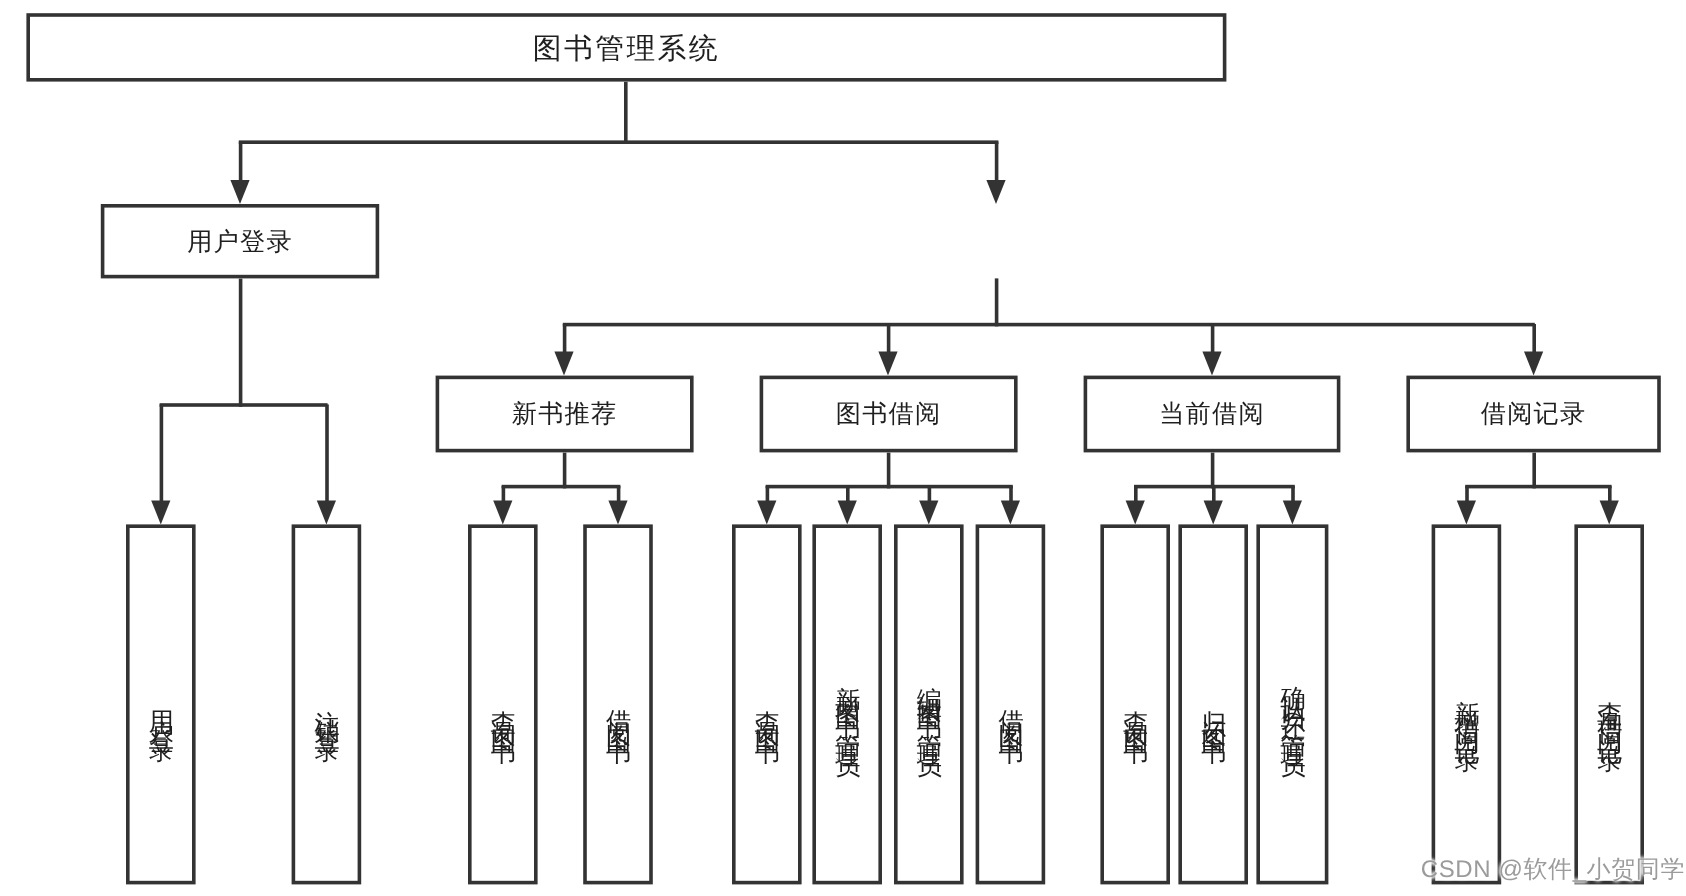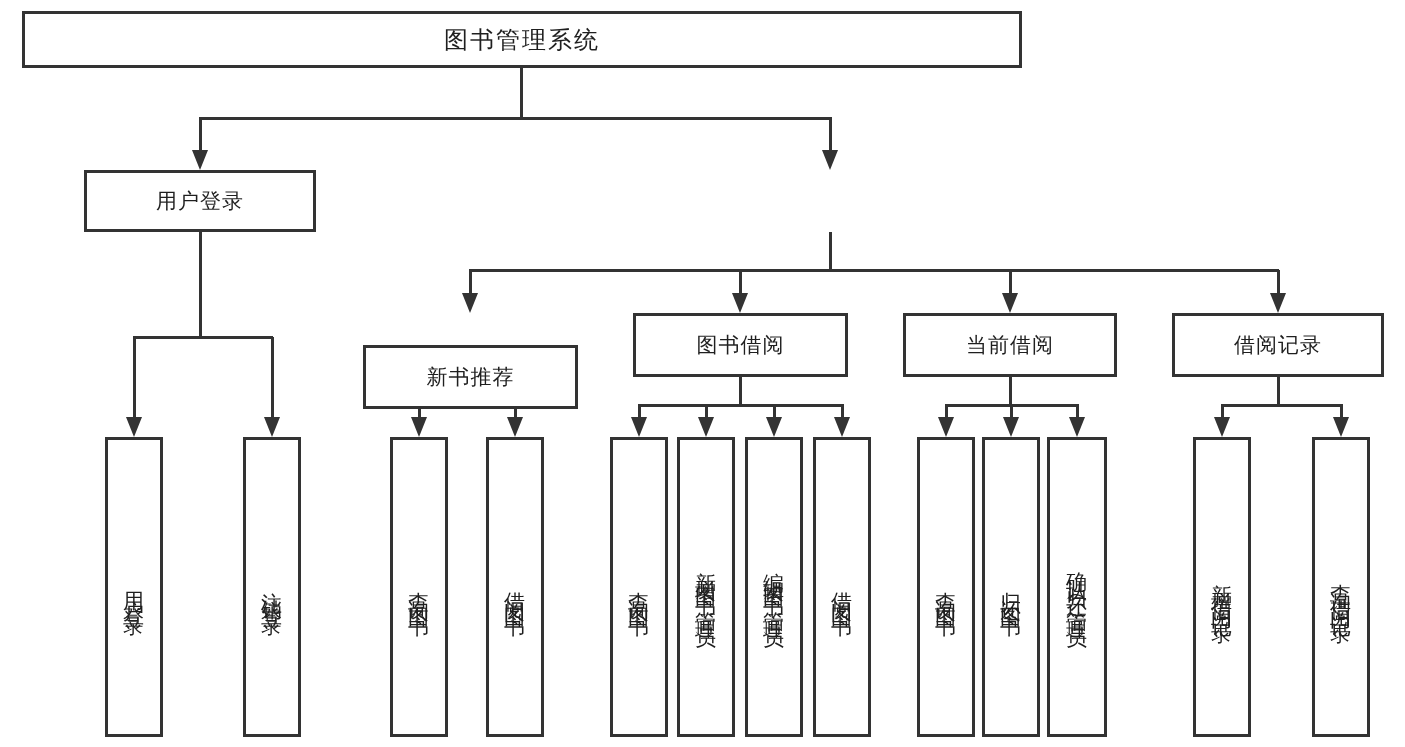--- a/index.html
+++ b/index.html
@@ -82,21 +82,21 @@
 </style>
 </head>
 <body>
 
 <div id="canvas">
 
   <div class="box box-root" style="left:22px; top:11px; width:1000px; height:57px;">图书管理系统</div>
 
   <div class="box box-h" style="left:84px; top:170px; width:232px; height:62px;">用户登录</div>
 
-  <div class="box box-h" style="left:363px; top:313px; width:215px; height:64px;margin-top:32px;">新书推荐</div>
+  <div class="box box-h" style="left:363px; top:313px; width:215px; height:64px;">新书推荐</div>
   <div class="box box-h" style="left:633px; top:313px; width:215px; height:64px;">图书借阅</div>
   <div class="box box-h" style="left:903px; top:313px; width:214px; height:64px;">当前借阅</div>
   <div class="box box-h" style="left:1172px; top:313px; width:212px; height:64px;">借阅记录</div>
 
   <div class="box box-v" style="left:105px; top:437px; width:58px; height:300px;">用户登录</div>
   <div class="box box-v" style="left:243px; top:437px; width:58px; height:300px;">注销登录</div>
 
   <div class="box box-v" style="left:390px; top:437px; width:58px; height:300px;">查询图书</div>
   <div class="box box-v" style="left:486px; top:437px; width:58px; height:300px;">借阅图书</div>
 
@@ -126,20 +126,21 @@
 
   <div class="vline" style="left:739px; top:377px; height:30px;"></div>
   <div class="hline" style="left:638px; top:404px; width:206px;"></div>
 
   <div class="vline" style="left:1009px; top:377px; height:30px;"></div>
   <div class="hline" style="left:945px; top:404px; width:134px;"></div>
 
   <div class="vline" style="left:1277px; top:377px; height:30px;"></div>
   <div class="hline" style="left:1221px; top:404px; width:122px;"></div>
 
+  <div class="watermark">CSDN @软件_小贺同学</div>
 
 <div class="vline" style="left: 199px; top: 118px; height: 34px;"></div>
     <div class="arrowhead" style="left: 192px; top: 150px;"></div>
     <div class="vline" style="left: 829px; top: 118px; height: 34px;"></div>
     <div class="arrowhead" style="left: 822px; top: 150px;"></div>
     <div class="vline" style="left: 133px; top: 337px; height: 82px;"></div>
     <div class="arrowhead" style="left: 126px; top: 417px;"></div>
     <div class="vline" style="left: 271px; top: 337px; height: 82px;"></div>
     <div class="arrowhead" style="left: 264px; top: 417px;"></div>
     <div class="vline" style="left: 469px; top: 270px; height: 25px;"></div>

